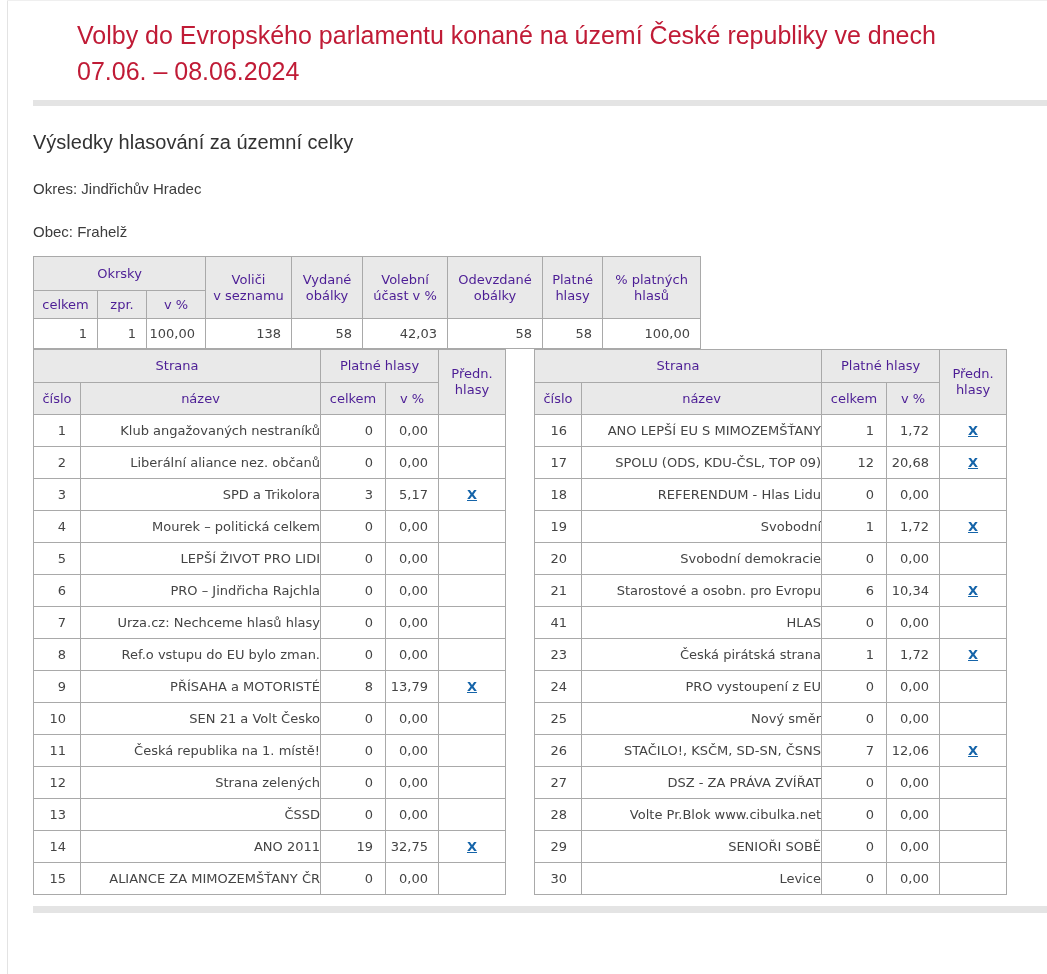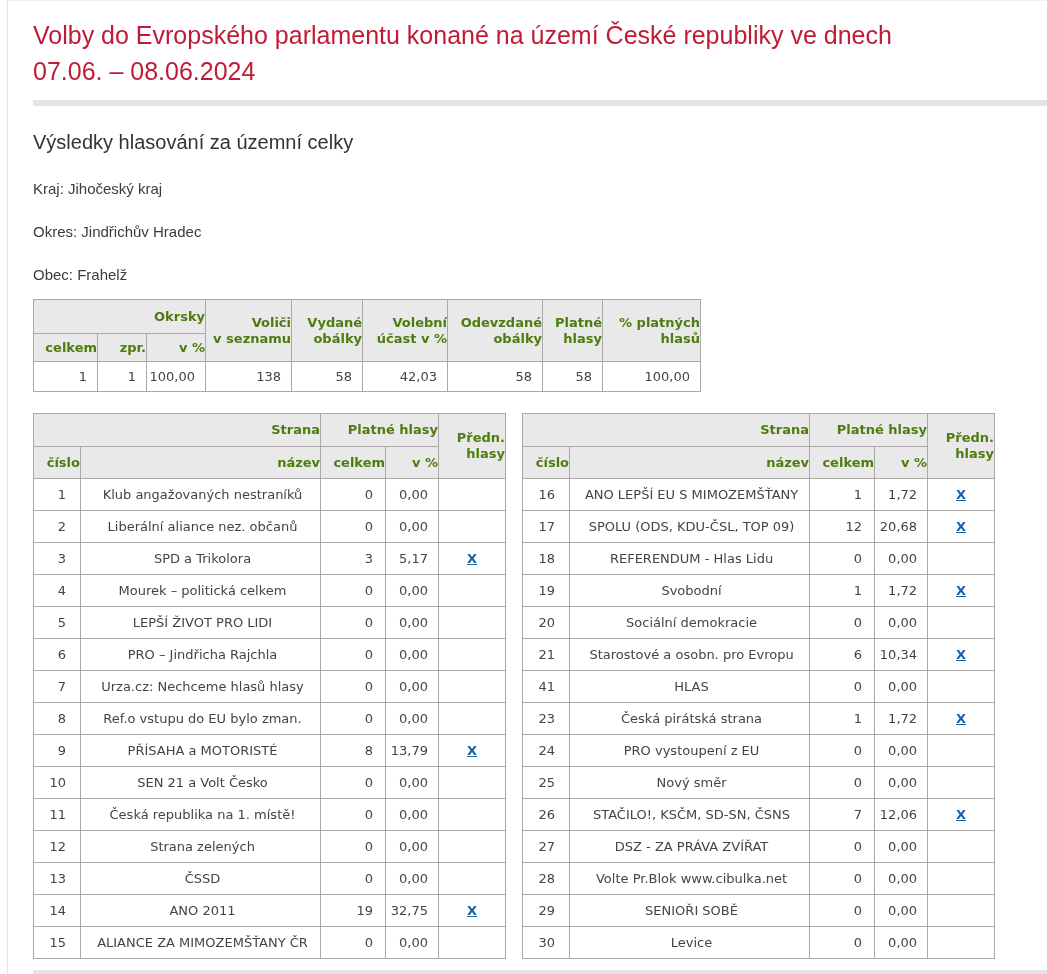--- a/index.html
+++ b/index.html
@@ -15,46 +15,46 @@
     width:1047px;height:974px;margin:0;overflow:hidden;position:relative;
     font-family:"Liberation Sans",sans-serif;color:#3c3c3c;
   }
   .page-left-rule{position:absolute;left:7px;top:0;width:1px;height:974px;background:#e3e3e3;}
   .page-top-rule{position:absolute;left:7px;top:0;width:1040px;height:1px;background:#efefef;}
   .content{margin-left:33px;}
   h1.title{
     margin:0;padding-top:17px;font-size:25px;line-height:36px;font-weight:400;
     color:var(--accent-red,#c01b36);
   }
-  h1.title span{display:block;}
+  h1.title span{display:block;margin-left:44px;}
   .divider{height:6px;background:var(--divider,#e4e4e4);width:1014px;margin-top:11px;}
   h2.section{font-size:20px;font-weight:400;color:#333;margin:25px 0 0 0;}
   p.loc{font-size:15px;margin:26px 0 0 0;color:#3c3c3c;}
 
   table{
     border-collapse:collapse;table-layout:fixed;
     font-family:"DejaVu Sans","Liberation Sans",sans-serif;
     font-size:13px;color:#444;border:1px solid var(--table-border,#8f8f8f);
   }
   th,td{border:1px solid var(--cell-border,#a9a9a9);overflow:hidden;white-space:nowrap;padding:0;}
-  th{background:var(--header-bg,#e9e9e9);color:#4d7c0f;font-weight:bold;text-align:right;vertical-align:middle;line-height:16px;}
+  th{background:var(--header-bg,#e9e9e9);color:#4c1d95;font-weight:normal;text-align:center;vertical-align:middle;line-height:16px;}
   td{background:#fff;vertical-align:middle;}
 
   table.summary{width:667px;margin-top:16px;}
   table.summary thead tr.h1 th{height:33px;}
   table.summary thead tr.h2 th{height:27px;}
   table.summary td{height:29px;text-align:right;padding-right:10px;}
 
-  .parties{display:flex;gap:16px;margin-top:21px;}
+  .parties{display:flex;gap:28px;}
   table.party{width:472px;}
   table.party thead tr.h1 th{height:32px;}
   table.party thead tr.h2 th{height:31px;}
   table.party td{height:31px;}
   td.c-num{text-align:right;padding-right:14px;}
-  td.c-name{text-align:center;padding-left:4px;}
+  td.c-name{text-align:right;padding-left:4px;}
   td.c-total{text-align:right;padding-right:12px;}
   td.c-pct{text-align:right;padding-right:10px;}
   td.c-pref{text-align:center;}
   a.x-link{color:var(--link-blue,#1564a9);text-decoration:underline;font-weight:bold;}
 
   .bottom-bar{height:7px;background:var(--divider,#e4e4e4);width:1014px;margin-top:11px;}
 </style>
 </head>
 <body>
 
@@ -65,21 +65,20 @@
 
   <h1 class="title">
     <span>Volby do Evropského parlamentu konané na území České republiky ve dnech</span>
     <span>07.06. – 08.06.2024</span>
   </h1>
 
   <div class="divider"></div>
 
   <h2 class="section">Výsledky hlasování za územní celky</h2>
 
-  <p class="loc">Kraj: Jihočeský kraj</p>
   <p class="loc">Okres: Jindřichův Hradec</p>
   <p class="loc">Obec: Frahelž</p>
 
   <table class="summary">
     <colgroup>
       <col style="width:64px">
         <col style="width:49px">
         <col style="width:59px">
       <col style="width:86px">
         <col style="width:71px">
@@ -322,21 +321,21 @@
         </tr>
           <tr>
           <td class="c-num">19</td>
           <td class="c-name">Svobodní</td>
           <td class="c-total">1</td>
           <td class="c-pct">1,72</td>
           <td class="c-pref"><a href="#" class="x-link">X</a></td>
         </tr>
           <tr>
           <td class="c-num">20</td>
-          <td class="c-name">Sociální demokracie</td>
+          <td class="c-name">Svobodní demokracie</td>
           <td class="c-total">0</td>
           <td class="c-pct">0,00</td>
           <td class="c-pref"></td>
         </tr>
           <tr>
           <td class="c-num">21</td>
           <td class="c-name">Starostové a osobn. pro Evropu</td>
           <td class="c-total">6</td>
           <td class="c-pct">10,34</td>
           <td class="c-pref"><a href="#" class="x-link">X</a></td>

